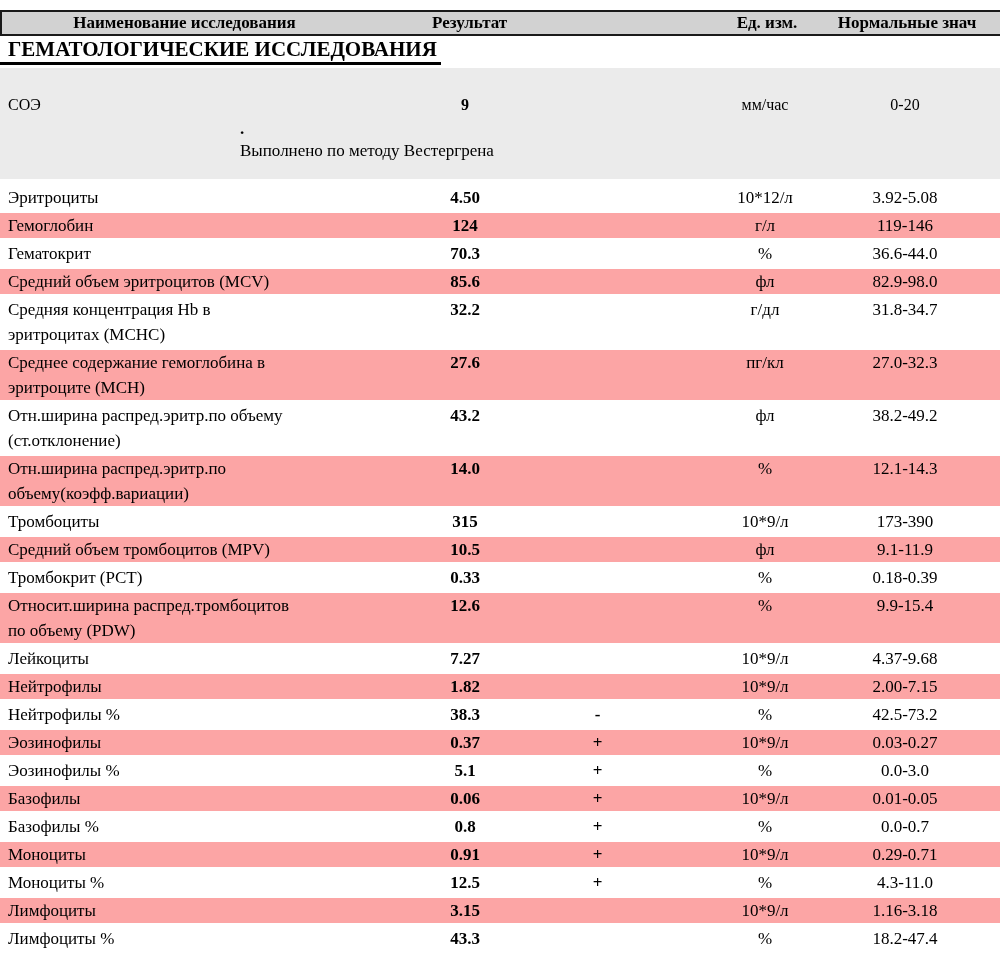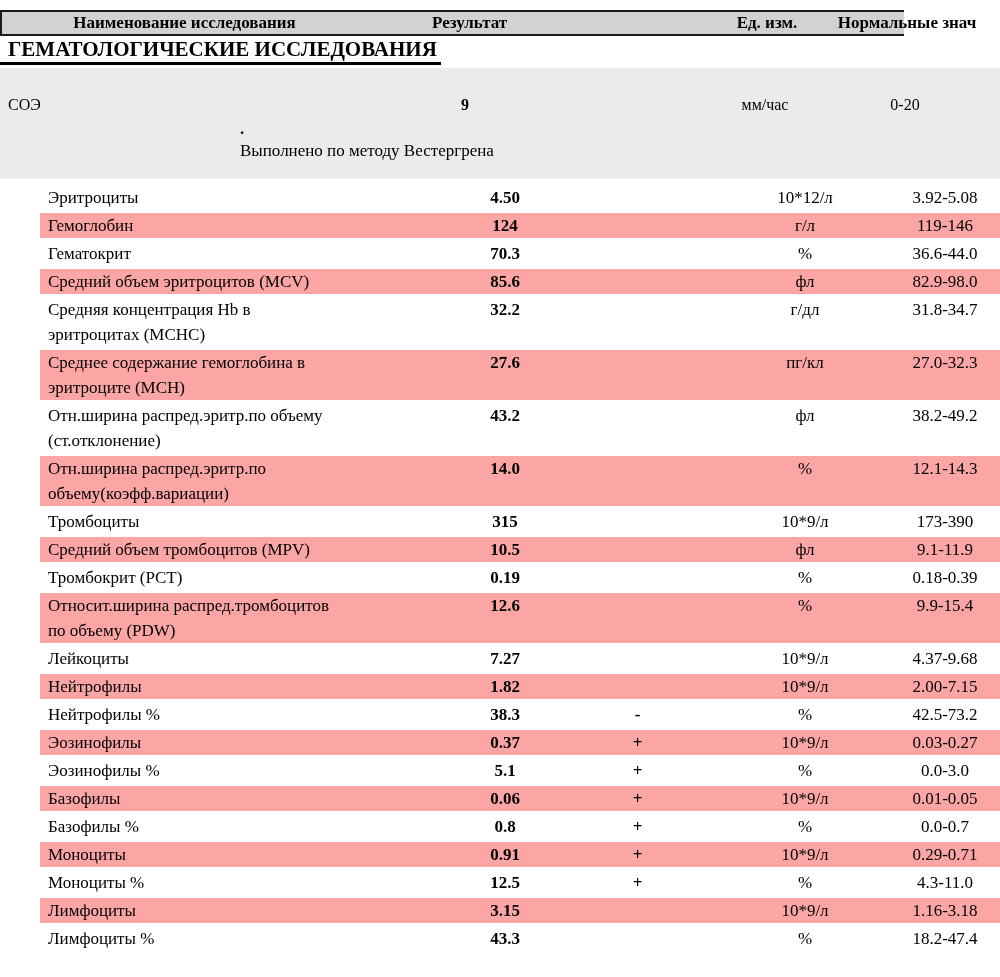--- a/index.html
+++ b/index.html
@@ -16,21 +16,21 @@
   .grid {
     display: grid;
     grid-template-columns: 430px 70px 195px 140px 140px;
     align-items: start;
   }
 
   
   .thead {
     margin-top: 10px;
     box-sizing: border-box;
-    width: 904px;
+    width: 1000px;
     background: #d2d2d2;
     border-top: 2px solid #1a1a1a;
     border-bottom: 2px solid #1a1a1a;
     border-left: 2px solid #1a1a1a;
     font-weight: bold;
     font-size: 17px;
     line-height: 20px;
     padding: 0;
   }
   .thead .th { padding-top: 1px; padding-bottom: 1px; }
@@ -64,21 +64,21 @@
     line-height: 18px;
   }
   .method-note {
     margin-left: 240px;
     font-weight: normal;
     font-size: 17px;
     line-height: 26px;
   }
 
   
-  .rows { margin-top: 6px; margin-left: 40px; }
+  .rows { margin-top: 6px; }
   .row {
     border-bottom: 3px solid #ffffff;
     font-size: 17px;
     line-height: 25px;
   }
   .row.shade { background: #fca5a5; }
 
   .cell-name   { padding-left: 8px; }
   .cell-name .nline { line-height: 25px; }
   .cell-result { text-align: center; font-weight: bold; }
@@ -211,21 +211,21 @@
         </div>
         <div class="cell-result">10.5</div>
         <div class="cell-flag"></div>
         <div class="cell-unit">фл</div>
         <div class="cell-normal">9.1-11.9</div>
       </div>
       <div class="row grid">
         <div class="cell-name">
           <div class="nline">Тромбокрит (PCT)</div>
         </div>
-        <div class="cell-result">0.19</div>
+        <div class="cell-result">0.33</div>
         <div class="cell-flag"></div>
         <div class="cell-unit">%</div>
         <div class="cell-normal">0.18-0.39</div>
       </div>
       <div class="row grid shade">
         <div class="cell-name">
           <div class="nline">Относит.ширина распред.тромбоцитов</div>
           <div class="nline">по объему (PDW)</div>
         </div>
         <div class="cell-result">12.6</div>

